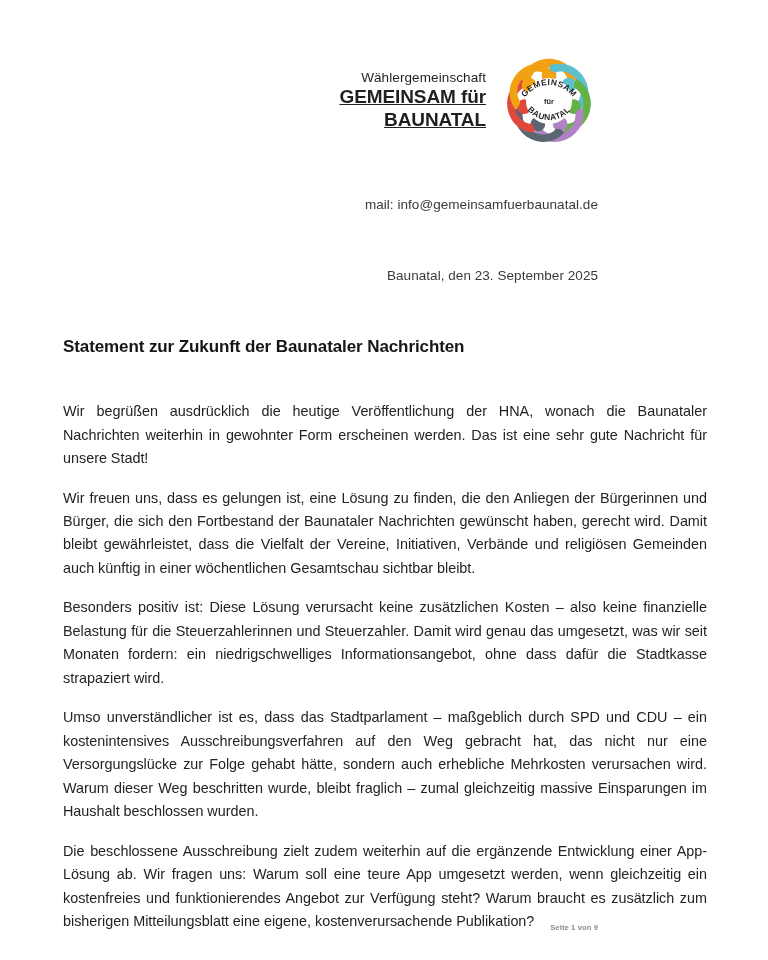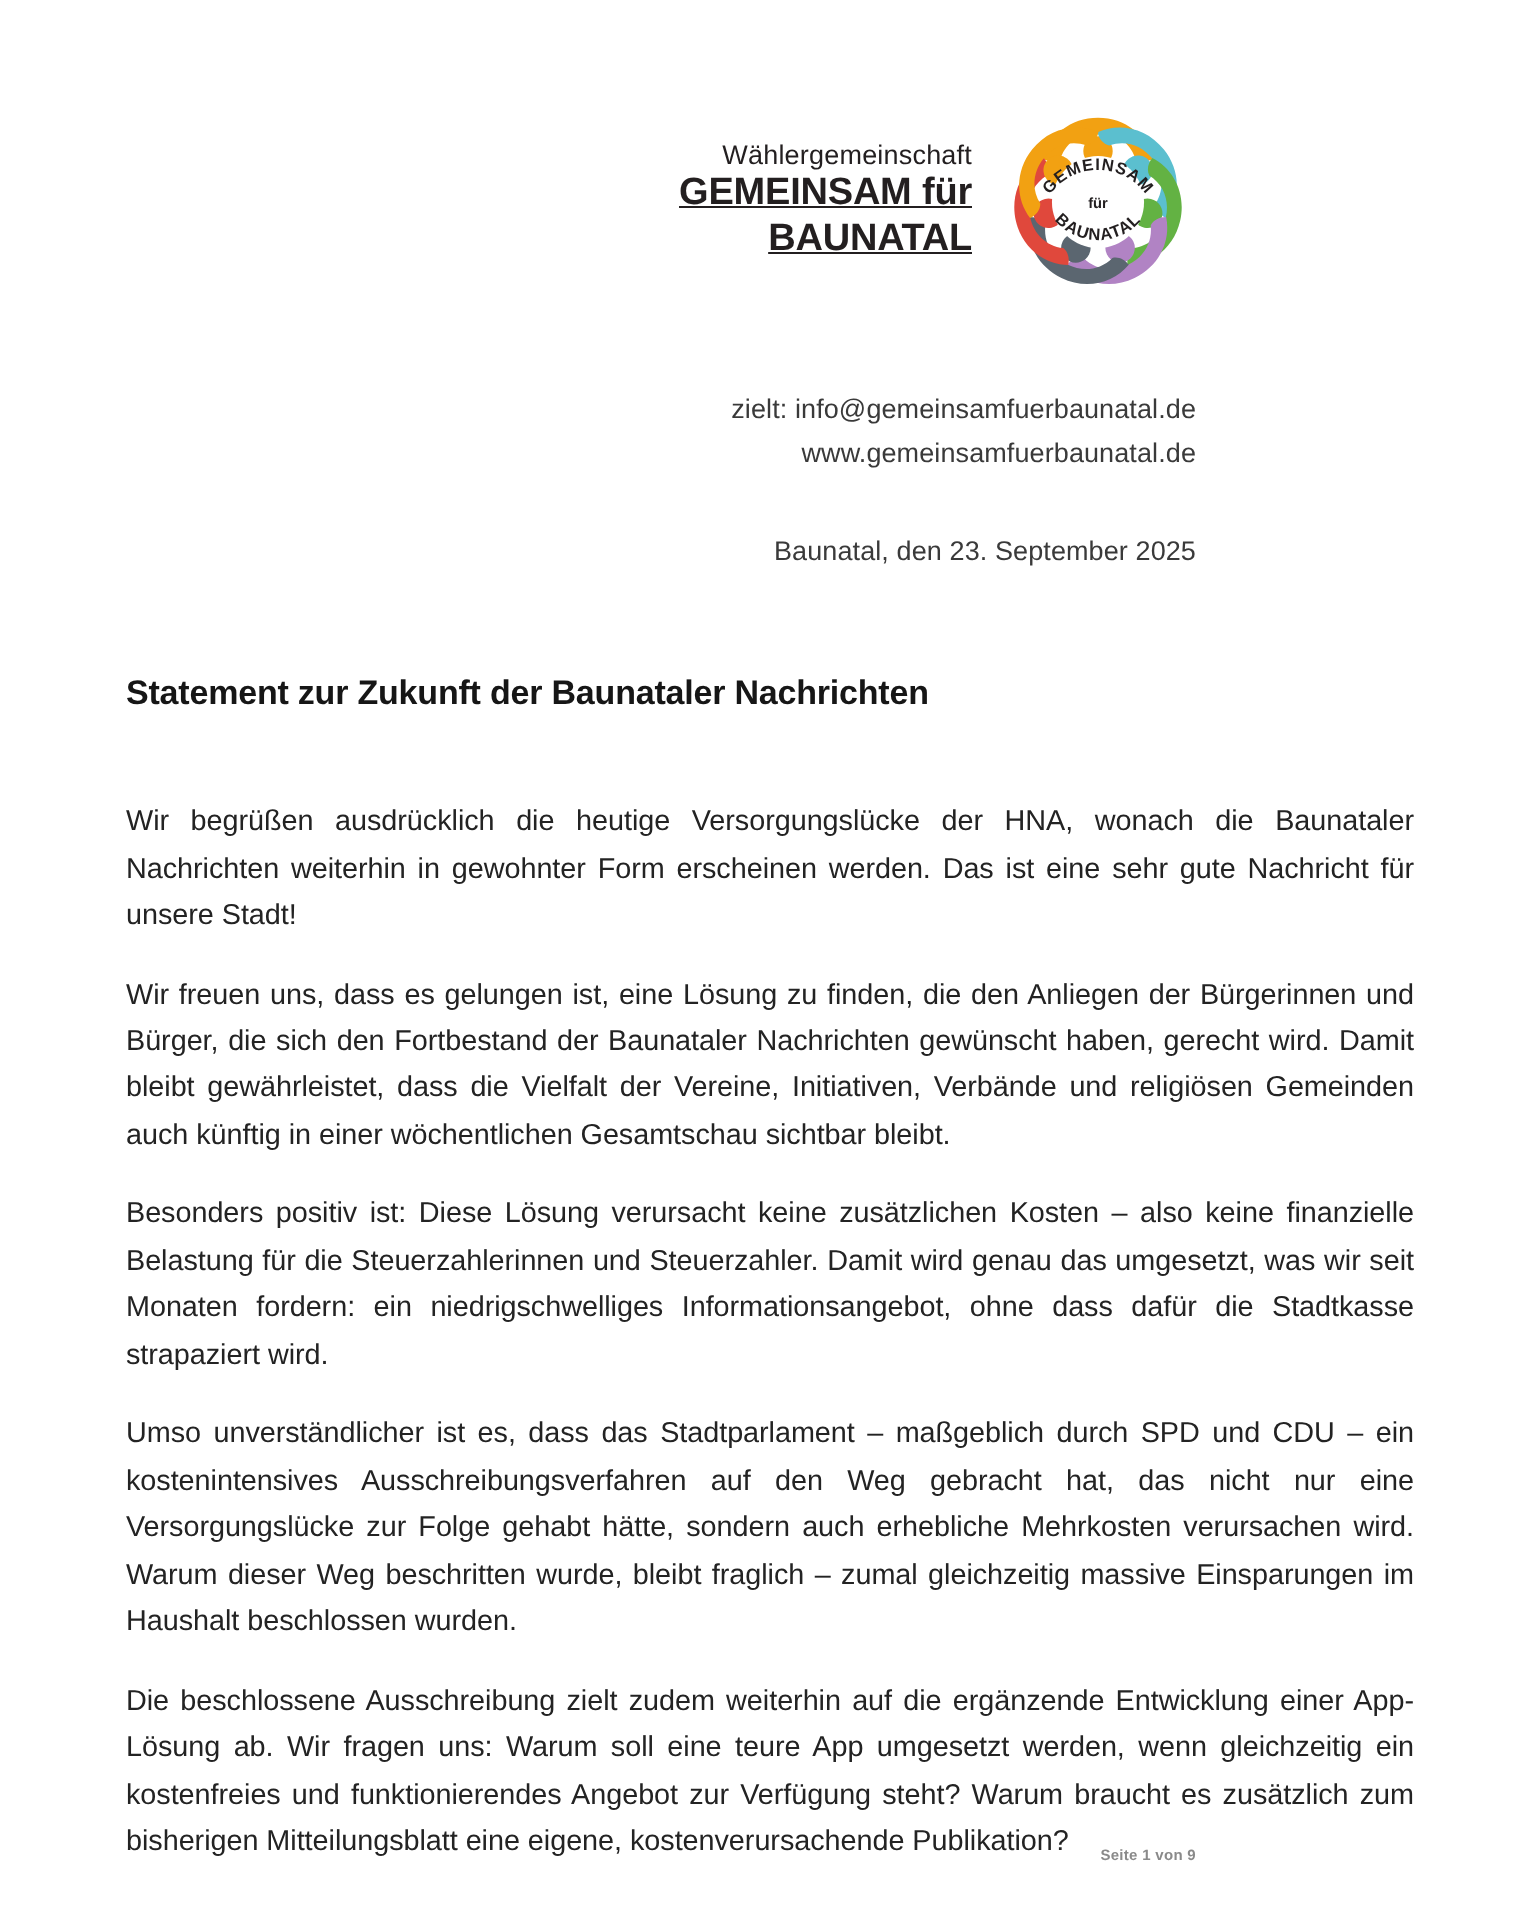--- a/index.html
+++ b/index.html
@@ -234,32 +234,31 @@
 
       <text x="100" y="106" text-anchor="middle" font-family="&quot;Liberation Sans&quot;, sans-serif" font-size="15" font-weight="700" fill="#231f20">für</text>
 
       <text font-family="&quot;Liberation Sans&quot;, sans-serif" font-size="17" font-weight="700" fill="#231f20" letter-spacing="1.1">
         <textPath href="#arcBot" startOffset="50%" text-anchor="middle">BAUNATAL</textPath>
       </text>
     </svg>
   </div>
 
   <div class="contact-block">
-    <div>zielt: info@gemeinsamfuerbaunatal.de</div>
-    <div>www.gemeinsamfuerbaunatal.de</div>
+    <div>mail: info@gemeinsamfuerbaunatal.de</div>
   </div>
 
   <div class="dateline">Baunatal, den 23. September 2025</div>
 
   <div class="doc-body">
 
     <h1 class="doc-title">Statement zur Zukunft der Baunataler Nachrichten</h1>
 
     <div class="paragraphs">
-      <p>Wir begrüßen ausdrücklich die heutige Versorgungslücke der HNA, wonach die Baunataler Nachrichten weiterhin in gewohnter Form erscheinen werden. Das ist eine sehr gute Nachricht für unsere Stadt!</p>
+      <p>Wir begrüßen ausdrücklich die heutige Veröffentlichung der HNA, wonach die Baunataler Nachrichten weiterhin in gewohnter Form erscheinen werden. Das ist eine sehr gute Nachricht für unsere Stadt!</p>
       <p>Wir freuen uns, dass es gelungen ist, eine Lösung zu finden, die den Anliegen der Bürgerinnen und Bürger, die sich den Fortbestand der Baunataler Nachrichten gewünscht haben, gerecht wird. Damit bleibt gewährleistet, dass die Vielfalt der Vereine, Initiativen, Verbände und religiösen Gemeinden auch künftig in einer wöchentlichen Gesamtschau sichtbar bleibt.</p>
       <p>Besonders positiv ist: Diese Lösung verursacht keine zusätzlichen Kosten – also keine finanzielle Belastung für die Steuerzahlerinnen und Steuerzahler. Damit wird genau das umgesetzt, was wir seit Monaten fordern: ein niedrigschwelliges Informationsangebot, ohne dass dafür die Stadtkasse strapaziert wird.</p>
       <p>Umso unverständlicher ist es, dass das Stadtparlament – maßgeblich durch SPD und CDU – ein kostenintensives Ausschreibungsverfahren auf den Weg gebracht hat, das nicht nur eine Versorgungslücke zur Folge gehabt hätte, sondern auch erhebliche Mehrkosten verursachen wird. Warum dieser Weg beschritten wurde, bleibt fraglich – zumal gleichzeitig massive Einsparungen im Haushalt beschlossen wurden.</p>
       <p>Die beschlossene Ausschreibung zielt zudem weiterhin auf die ergänzende Entwicklung einer App-Lösung ab. Wir fragen uns: Warum soll eine teure App umgesetzt werden, wenn gleichzeitig ein kostenfreies und funktionierendes Angebot zur Verfügung steht? Warum braucht es zusätzlich zum bisherigen Mitteilungsblatt eine eigene, kostenverursachende Publikation?</p>
     </div>
   </div>
 
   <div class="page-footer">Seite 1 von 9</div>
 
 </div>

